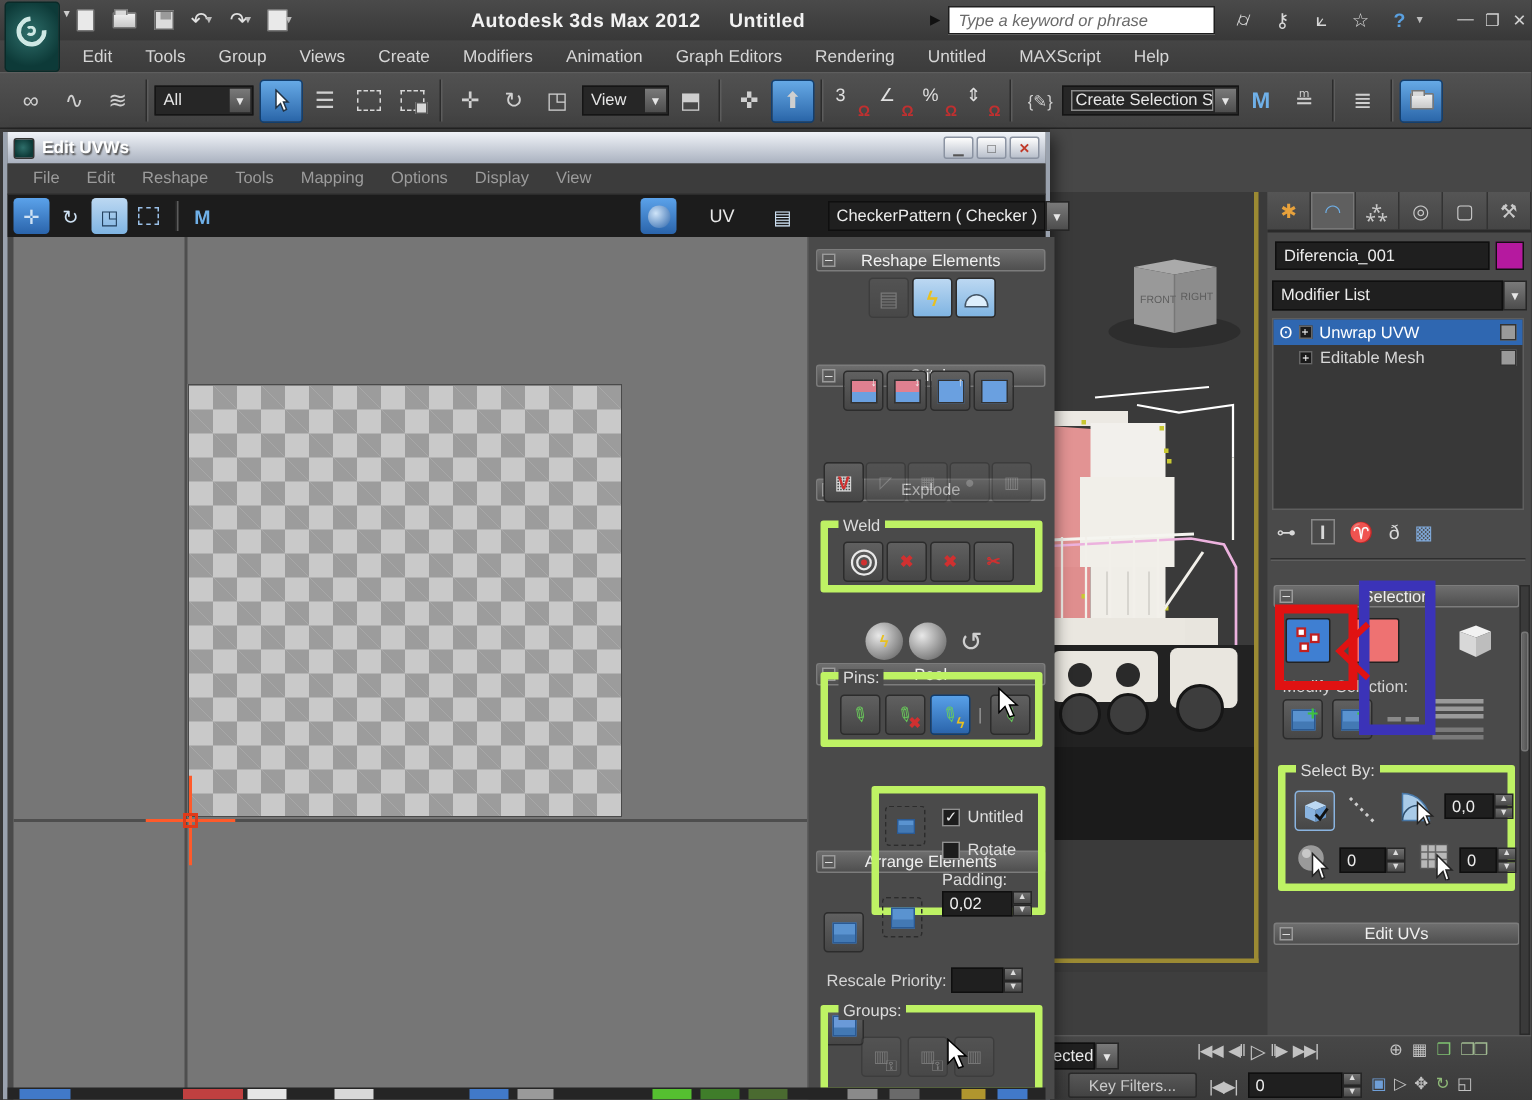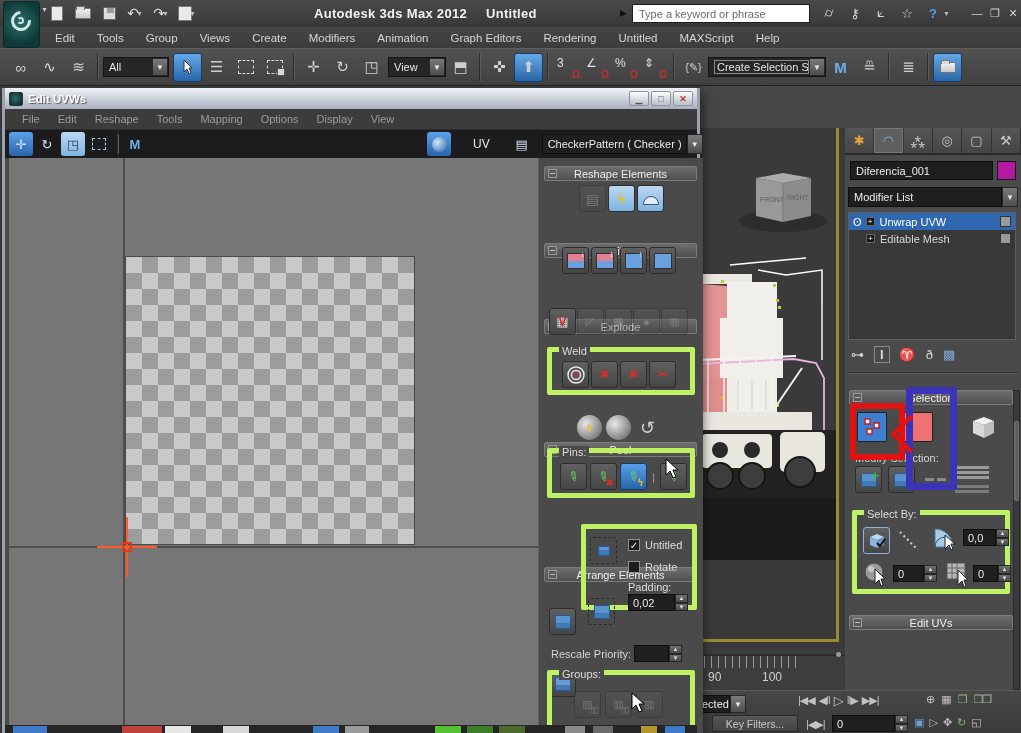--- a/index.html
+++ b/index.html
@@ -14,21 +14,21 @@
 .applogo .swirl2{position:absolute;left:13px;top:15px;width:7px;height:7px;border:2px solid #cfe8e4;border-radius:50%;border-left-color:transparent}
 .applogo .dd{position:absolute;right:-9px;top:4px;color:#ccc;font-size:7px}
 .qbtn{width:26px;height:22px;display:flex;align-items:center;justify-content:center;color:#e2e2e2;font-size:14px}
 .qv{color:#bbb;font-size:7px;margin-left:-3px}
 .page-ic{width:12px;height:15px;background:#e9e9e9;border:1px solid #777;border-radius:1px}
 .folder-ic{width:16px;height:11px;background:linear-gradient(#f0f0f0,#c9c9c9);border:1px solid #777;border-radius:1px;position:relative}
 .folder-ic:before{content:"";position:absolute;left:0;top:-3px;width:7px;height:3px;background:#d9d9d9;border:1px solid #777;border-bottom:none}
 .save-ic{width:13px;height:13px;background:#dcdcdc;border:1px solid #666;position:relative}
 .save-ic:before{content:"";position:absolute;left:3px;top:0;width:7px;height:5px;background:#9a9a9a}
 .apptitle{font-size:13px;font-weight:bold;color:#f2f2f2;letter-spacing:.3px}
-.searchbox{height:19px;background:#fff;border:1px solid #1e1e1e;color:#6a6a6a;font-size:11px;padding:0 6px;display:flex;align-items:center}
+.searchbox{height:19px;background:#fff;border:1px solid #1e1e1e;color:#6a6a6a;font-style:italic;font-size:11px;padding:0 6px;display:flex;align-items:center}
 .tico{width:26px;height:20px;display:flex;align-items:center;justify-content:center;color:#d8d8d8;font-size:13px}
 .winbtn{width:18px;height:16px;display:flex;align-items:center;justify-content:center;color:#d0d0d0;font-size:11px}
 
 .menubar{left:0;top:27px;width:1021px;height:21px;background:linear-gradient(#454545,#3c3c3c);display:flex;align-items:center;padding-left:44px}
 .menubar span{padding:0 11px;color:#d6d6d6;font-size:11.5px}
 
 .maintb{left:0;top:48px;width:1021px;height:38px;background:linear-gradient(#515151,#414141);border-top:1px solid #5e5e5e;border-bottom:1px solid #242424;display:flex;align-items:center;padding-left:6px}
 .tbtn{width:29px;height:29px;display:flex;align-items:center;justify-content:center;color:#cfcfcf;font-size:15px;position:relative;flex:none}
 .tbtn.hl{background:linear-gradient(#66a9e6,#2a66a9);border:1px solid #143f6e;border-radius:3px}
 .tsep{width:2px;height:28px;border-left:1px solid #2c2c2c;border-right:1px solid #5c5c5c;margin:0 4px;flex:none}
@@ -285,40 +285,20 @@
       <circle cx="52" cy="322" r="8" fill="#2a2a2a"></circle>
       <circle cx="20" cy="348" r="13" fill="#3d3d3d" stroke="#161616" stroke-width="2"></circle>
       <circle cx="52" cy="348" r="13" fill="#3d3d3d" stroke="#161616" stroke-width="2"></circle>
       <circle cx="100" cy="344" r="15" fill="#3d3d3d" stroke="#161616" stroke-width="2"></circle>
       <rect x="0" y="370" width="138" height="62" fill="#1b1b1b"></rect>
     </svg>
     <div class="abs" style="left:136px;top:0;width:3px;height:514px;background:#9b8a33"></div>
     <div class="abs" style="left:0;top:511px;width:139px;height:3px;background:#9b8a33"></div>
   </div>
 
-  <div class="abs timeline">
-    <div class="abs" style="left:0;top:6px;width:145px;height:2px;background:#2e2e2e"></div>
-    <div class="abs" style="left:136px;top:4px;width:5px;height:5px;background:#9a9a9a;border-radius:50%"></div>
-    <div class="tick" style="left:4px"></div>
-      <div class="tick" style="left:11px"></div>
-      <div class="tick" style="left:18px"></div>
-      <div class="tick" style="left:25px"></div>
-      <div class="tick" style="left:32px"></div>
-      <div class="tick" style="left:39px"></div>
-      <div class="tick" style="left:46px"></div>
-      <div class="tick" style="left:53px"></div>
-      <div class="tick" style="left:60px"></div>
-      <div class="tick" style="left:67px"></div>
-      <div class="tick" style="left:74px"></div>
-      <div class="tick" style="left:81px"></div>
-      <div class="tick" style="left:88px"></div>
-      <div class="tick" style="left:95px"></div>
-    <div class="abs" style="left:8px;top:22px;font-size:12px;color:#cfcfcf">90</div>
-    <div class="abs" style="left:62px;top:22px;font-size:12px;color:#cfcfcf">100</div>
-  </div>
 
   <div class="abs bottombar">
     <div class="abs flex" style="left:-4px;top:4px">
       <div class="fld" style="width:34px;height:18px">ected</div>
       <div class="ddarrow" style="height:18px">▼</div>
     </div>
     <div class="abs flex" style="left:98px;top:2px;gap:4px">
       <div class="pbicon">|◀◀</div>
       <div class="pbicon">◀‖</div>
       <div class="pbicon" style="font-size:13px">▷</div>
@@ -536,21 +516,21 @@
       <div class="utbtn">
           <span class="dashedbox" style="width:14px;height:12px;border-color:#9ac0e8"></span>
         </div>
       <div class="tsep" style="height:20px"></div>
       <div class="utbtn" style="color:#6fb0e8;font-weight:bold">M</div>
       <div class="utbtn hl" style="margin-left:278px">
           <span style="width:15px;height:15px;border-radius:50%;background:radial-gradient(circle at 35% 35%,#cfe4f8,#2a64ab);display:block"></span>
         </div>
       <div style="color:#e8e8e8;font-size:12px;margin:0 20px">UV</div>
       <div class="utbtn">▤</div>
-      <div class="flex" style="margin-left:6px">
+      <div class="flex" style="margin-left:16px">
         <div class="fld" style="width:145px;height:20px;white-space:nowrap;overflow:hidden">CheckerPattern ( Checker )</div>
         <div class="ddarrow" style="height:20px">▼</div>
       </div>
     </div>
 
     <div class="abs canvas">
       <div class="gridv"></div>
       <div class="gridh"></div>
       <div class="checker"></div>
       <svg class="abs" style="left:88px;top:359px" width="60" height="60">

